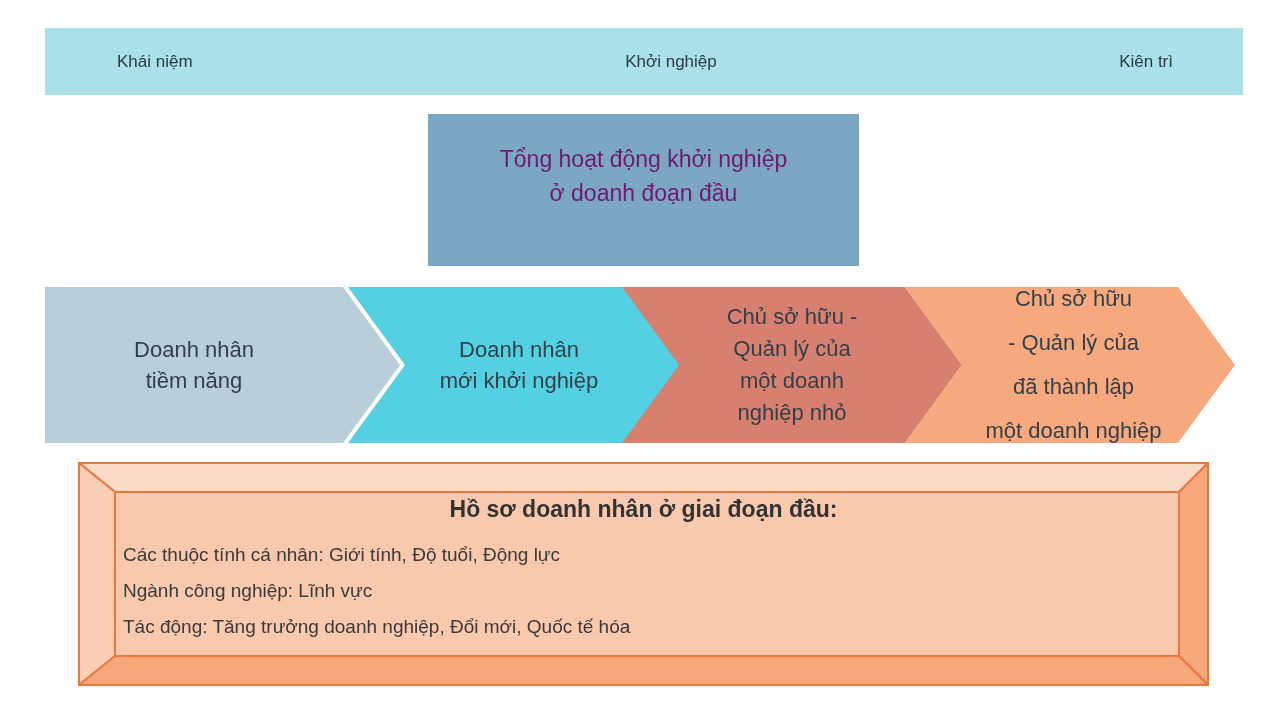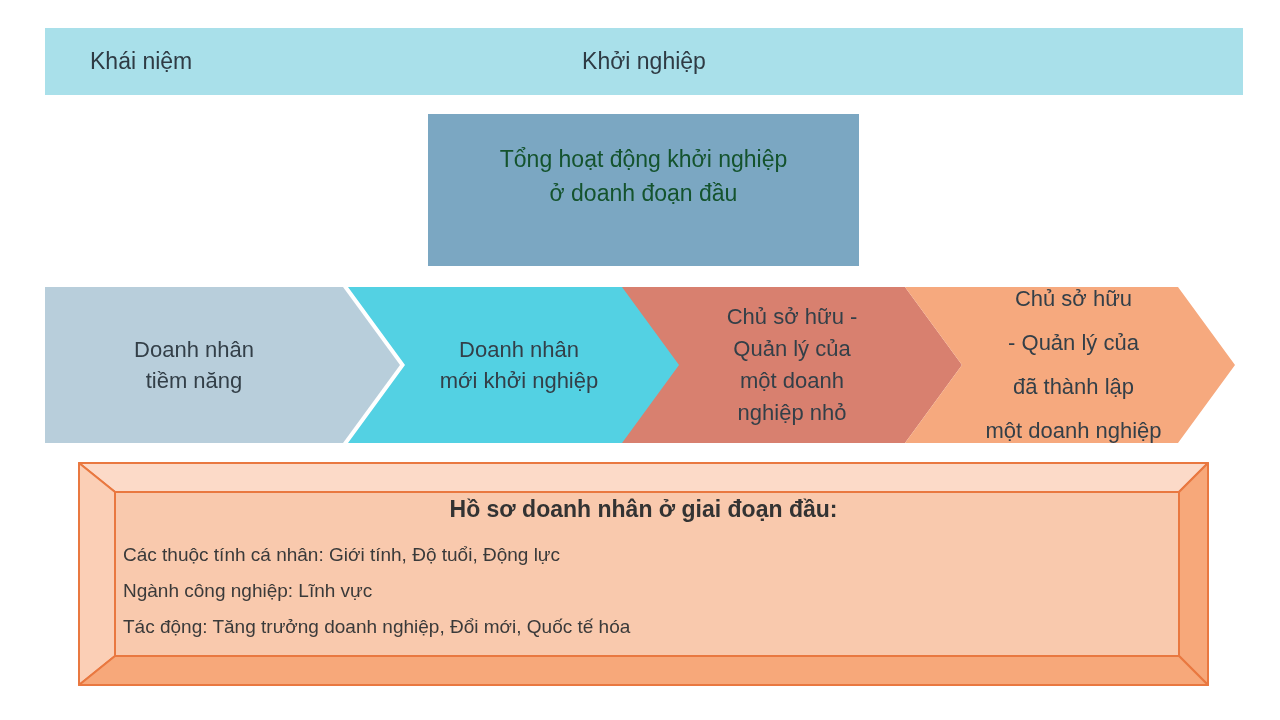--- a/index.html
+++ b/index.html
@@ -7,31 +7,31 @@
     position:relative;width:1280px;height:720px;background:#ffffff;overflow:hidden;
     font-family:"Liberation Sans", sans-serif;color:#333f48;
   }
   
   .stage-bar{
     position:absolute;left:45px;top:28px;width:1198px;height:67px;
     background:#a9e0ea;
   }
   .stage-bar .lbl{
     position:absolute;top:0;height:67px;display:flex;align-items:center;
-    font-size:23px;color:#2f3b44;white-space:nowrap;
+    font-size:17px;color:#2f3b44;white-space:nowrap;margin-left:27px;
   }
   .lbl-left{left:45px;}
   .lbl-center{left:50%;transform:translateX(-50%);}
   .lbl-right{right:70px;}
   
   .tea-box{
     position:absolute;left:428px;top:114px;width:431px;height:152px;
     background:#7ba7c2;display:flex;flex-direction:column;align-items:center;
     justify-content:center;text-align:center;font-size:23px;line-height:34px;
-    color:#14532d;padding-bottom:28px;box-sizing:border-box;
+    color:#701a75;padding-bottom:28px;box-sizing:border-box;
   }
   
   .arrow{
     position:absolute;top:287px;height:156px;
     display:flex;flex-direction:column;align-items:center;justify-content:center;
     text-align:right;font-size:22px;line-height:31px;color:#333f48;
     box-sizing:border-box;
   }
   .arrow span{display:block;}
   .tip{clip-path:polygon(0 0, calc(100% - 57px) 0, 100% 50%, calc(100% - 57px) 100%, 0 100%);}
@@ -57,20 +57,21 @@
   .profile-lines{font-size:19px;line-height:36px;}
 </style>
 </head>
 <body>
 
 <div class="canvas">
 
   <div class="stage-bar" style="background: rgb(169, 224, 234);">
     <div class="lbl lbl-left">Khái niệm</div>
     <div class="lbl lbl-center">Khởi nghiệp</div>
+    <div class="lbl lbl-right">Kiên trì</div>
   </div>
 
   <div class="tea-box" style="background: rgb(123, 167, 194);">
     <span>Tổng hoạt động khởi nghiệp</span>
     <span>ở doanh đoạn đầu</span>
   </div>
 
   <div class="arrow arrow-1 tip" style="background: rgb(184, 206, 219);">
     <span>Doanh nhân</span>
     <span>tiềm năng</span>

